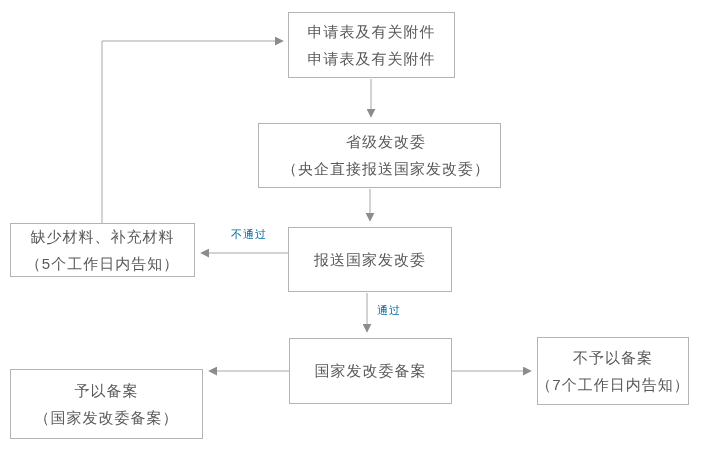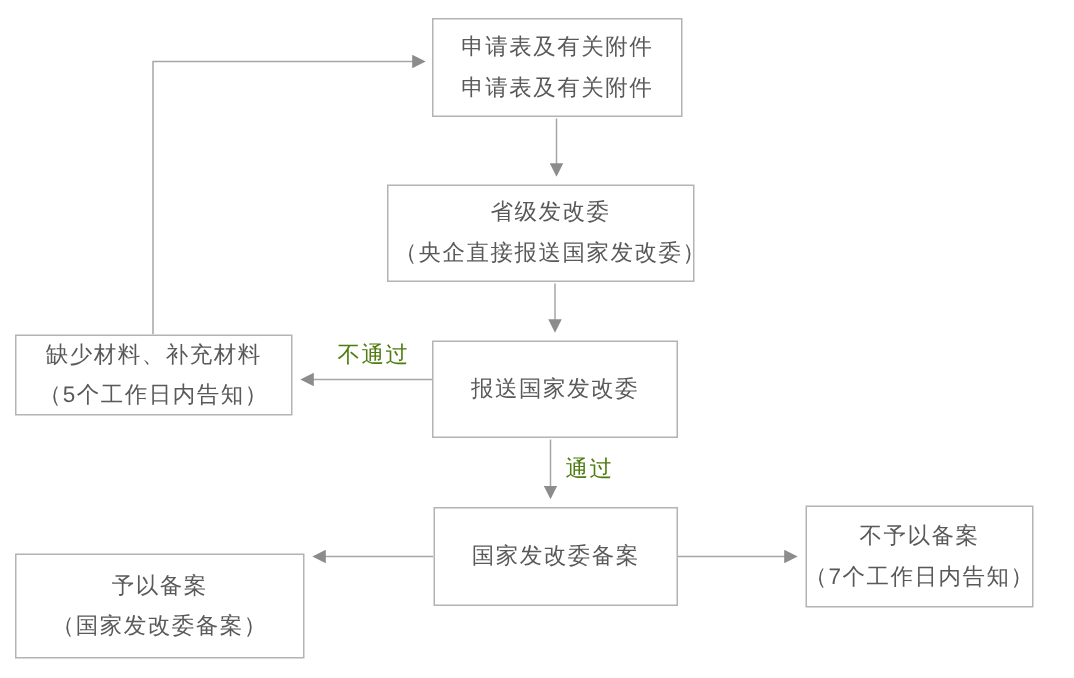--- a/index.html
+++ b/index.html
@@ -34,31 +34,31 @@
     gap: 9px;
     color: #595959;
     font-size: 15px;
     letter-spacing: 1px;
     text-align: center;
     line-height: 1.2;
   }
   .box span { white-space: nowrap; }
 
   .box-submit     { left: 288px; top: 12px;  width: 167px; height: 66px; }
-  .box-provincial { left: 258px; top: 123px; width: 205px; height: 65px; padding-left: 13px; }
+  .box-provincial { left: 258px; top: 123px; width: 243px; height: 65px; padding-left: 13px; }
   .box-report     { left: 288px; top: 227px; width: 164px; height: 65px; }
   .box-missing    { left: 10px;  top: 223px; width: 185px; height: 54px; }
   .box-filing     { left: 289px; top: 338px; width: 163px; height: 66px; }
   .box-granted    { left: 10px;  top: 337px; width: 193px; height: 70px; margin-top: 32px; }
   .box-denied     { left: 537px; top: 337px; width: 152px; height: 68px; }
 
   .edge-label {
     position: absolute;
-    color: #4d7c0f;
-    font-size: 15px;
+    color: #0369a1;
+    font-size: 11px;
     letter-spacing: 1px;
     white-space: nowrap;
   }
   .label-fail { left: 215px; top: 227px; width: 68px; text-align: center; }
   .label-pass { left: 377px; top: 303px; }
 </style>
 </head>
 <body>
 
 <div class="canvas">

